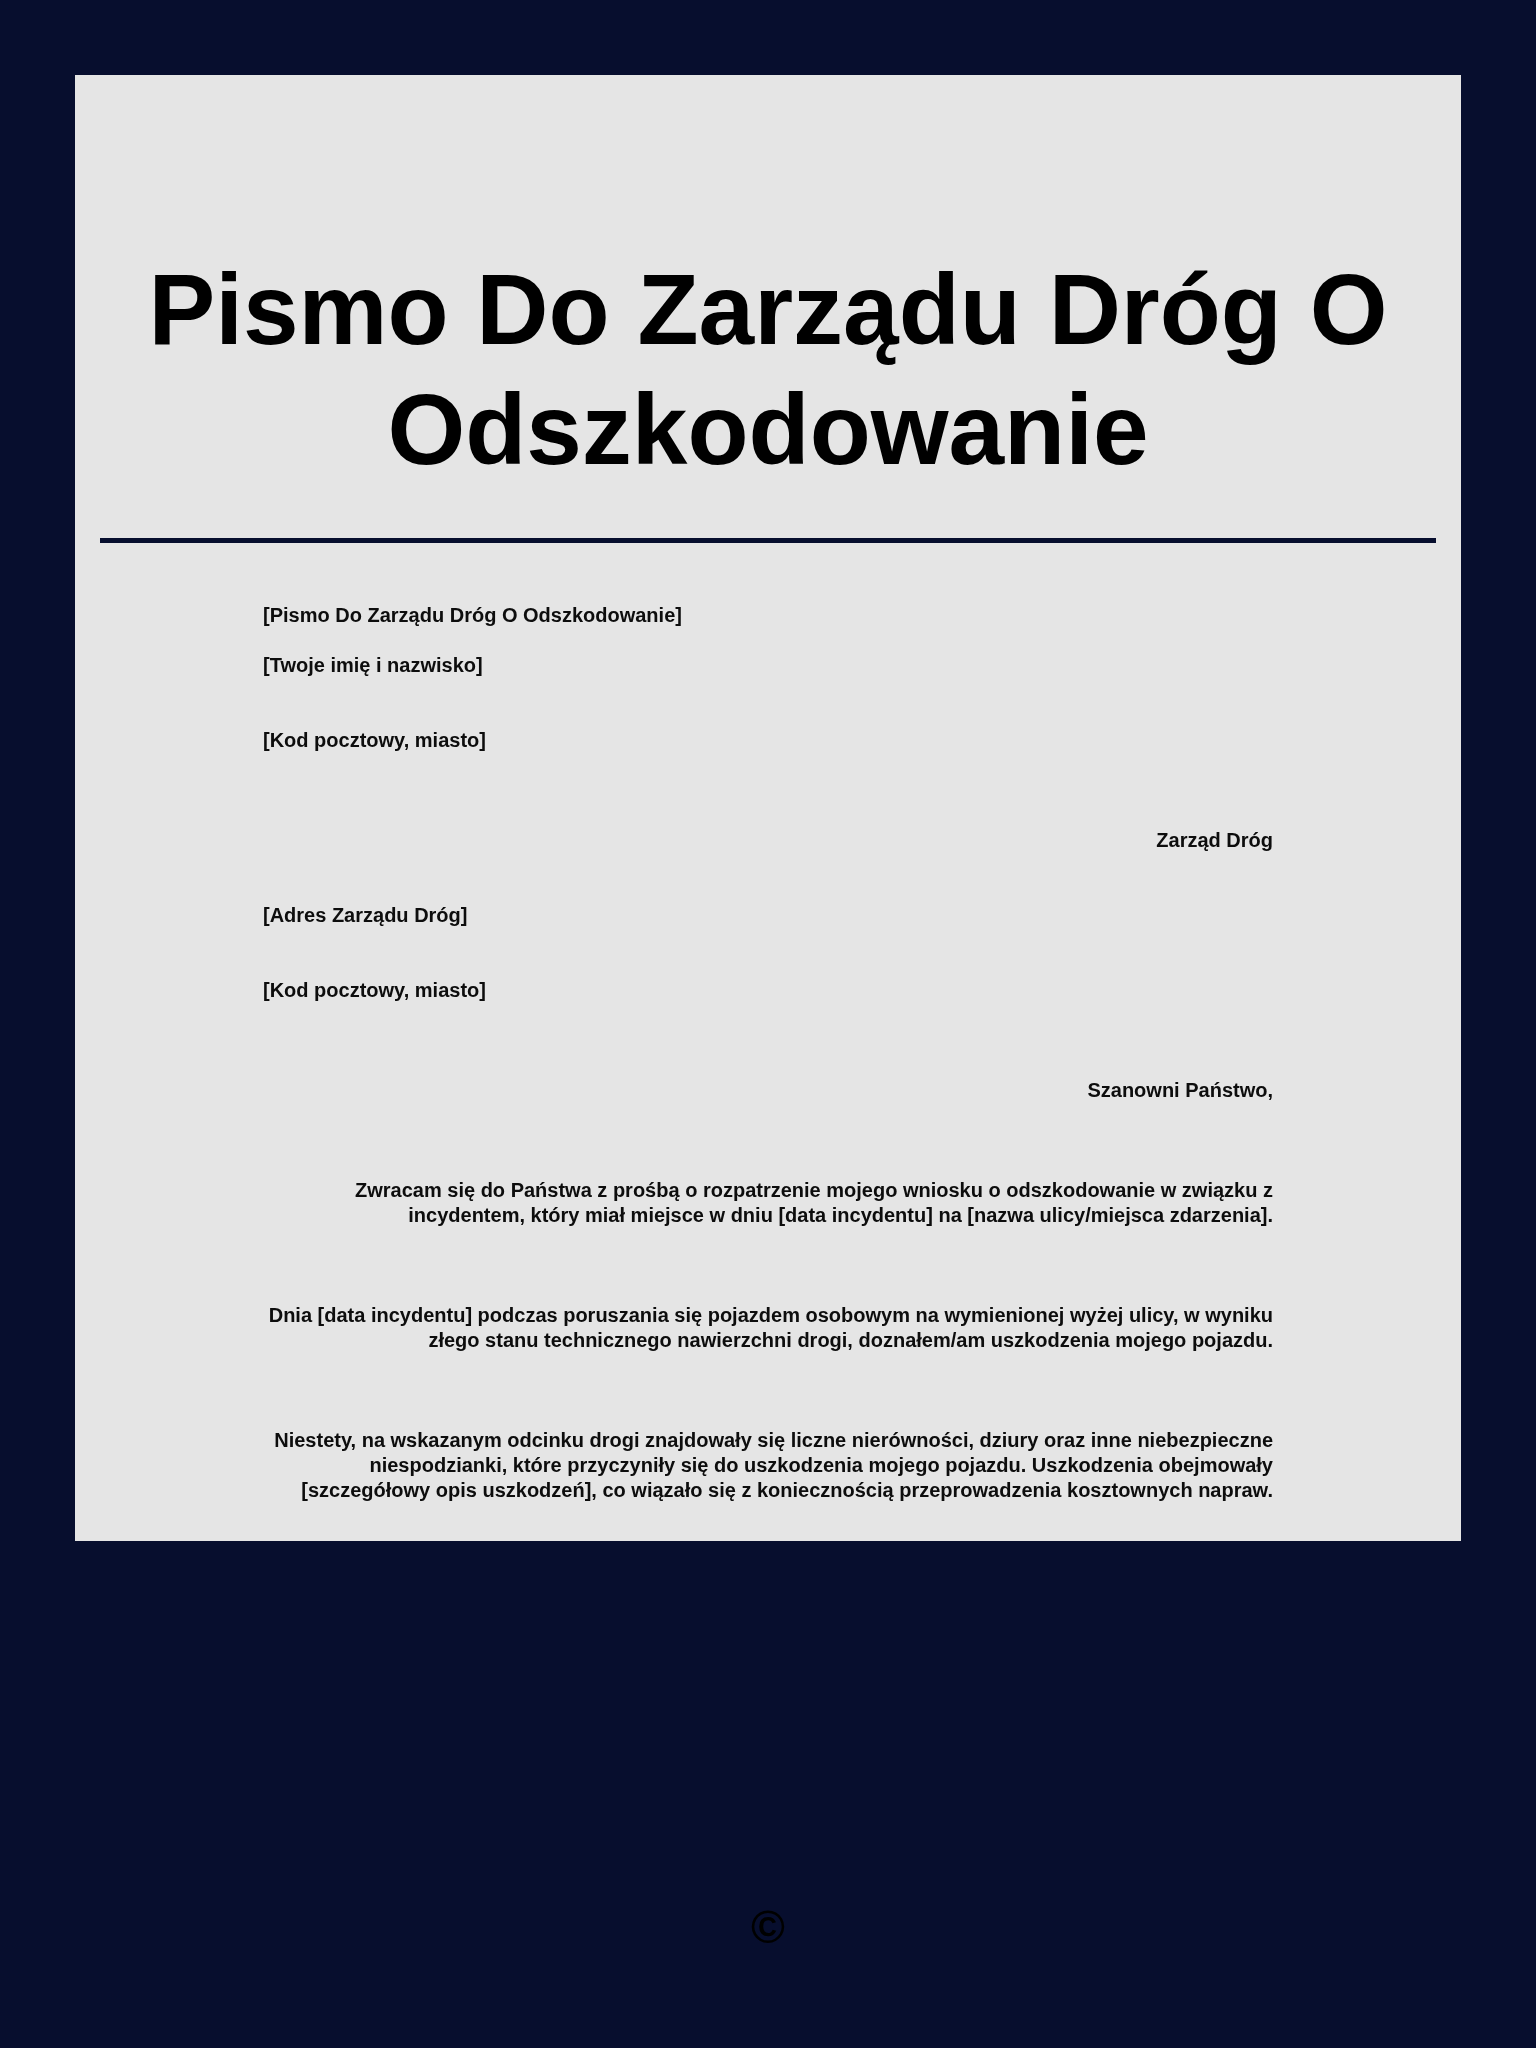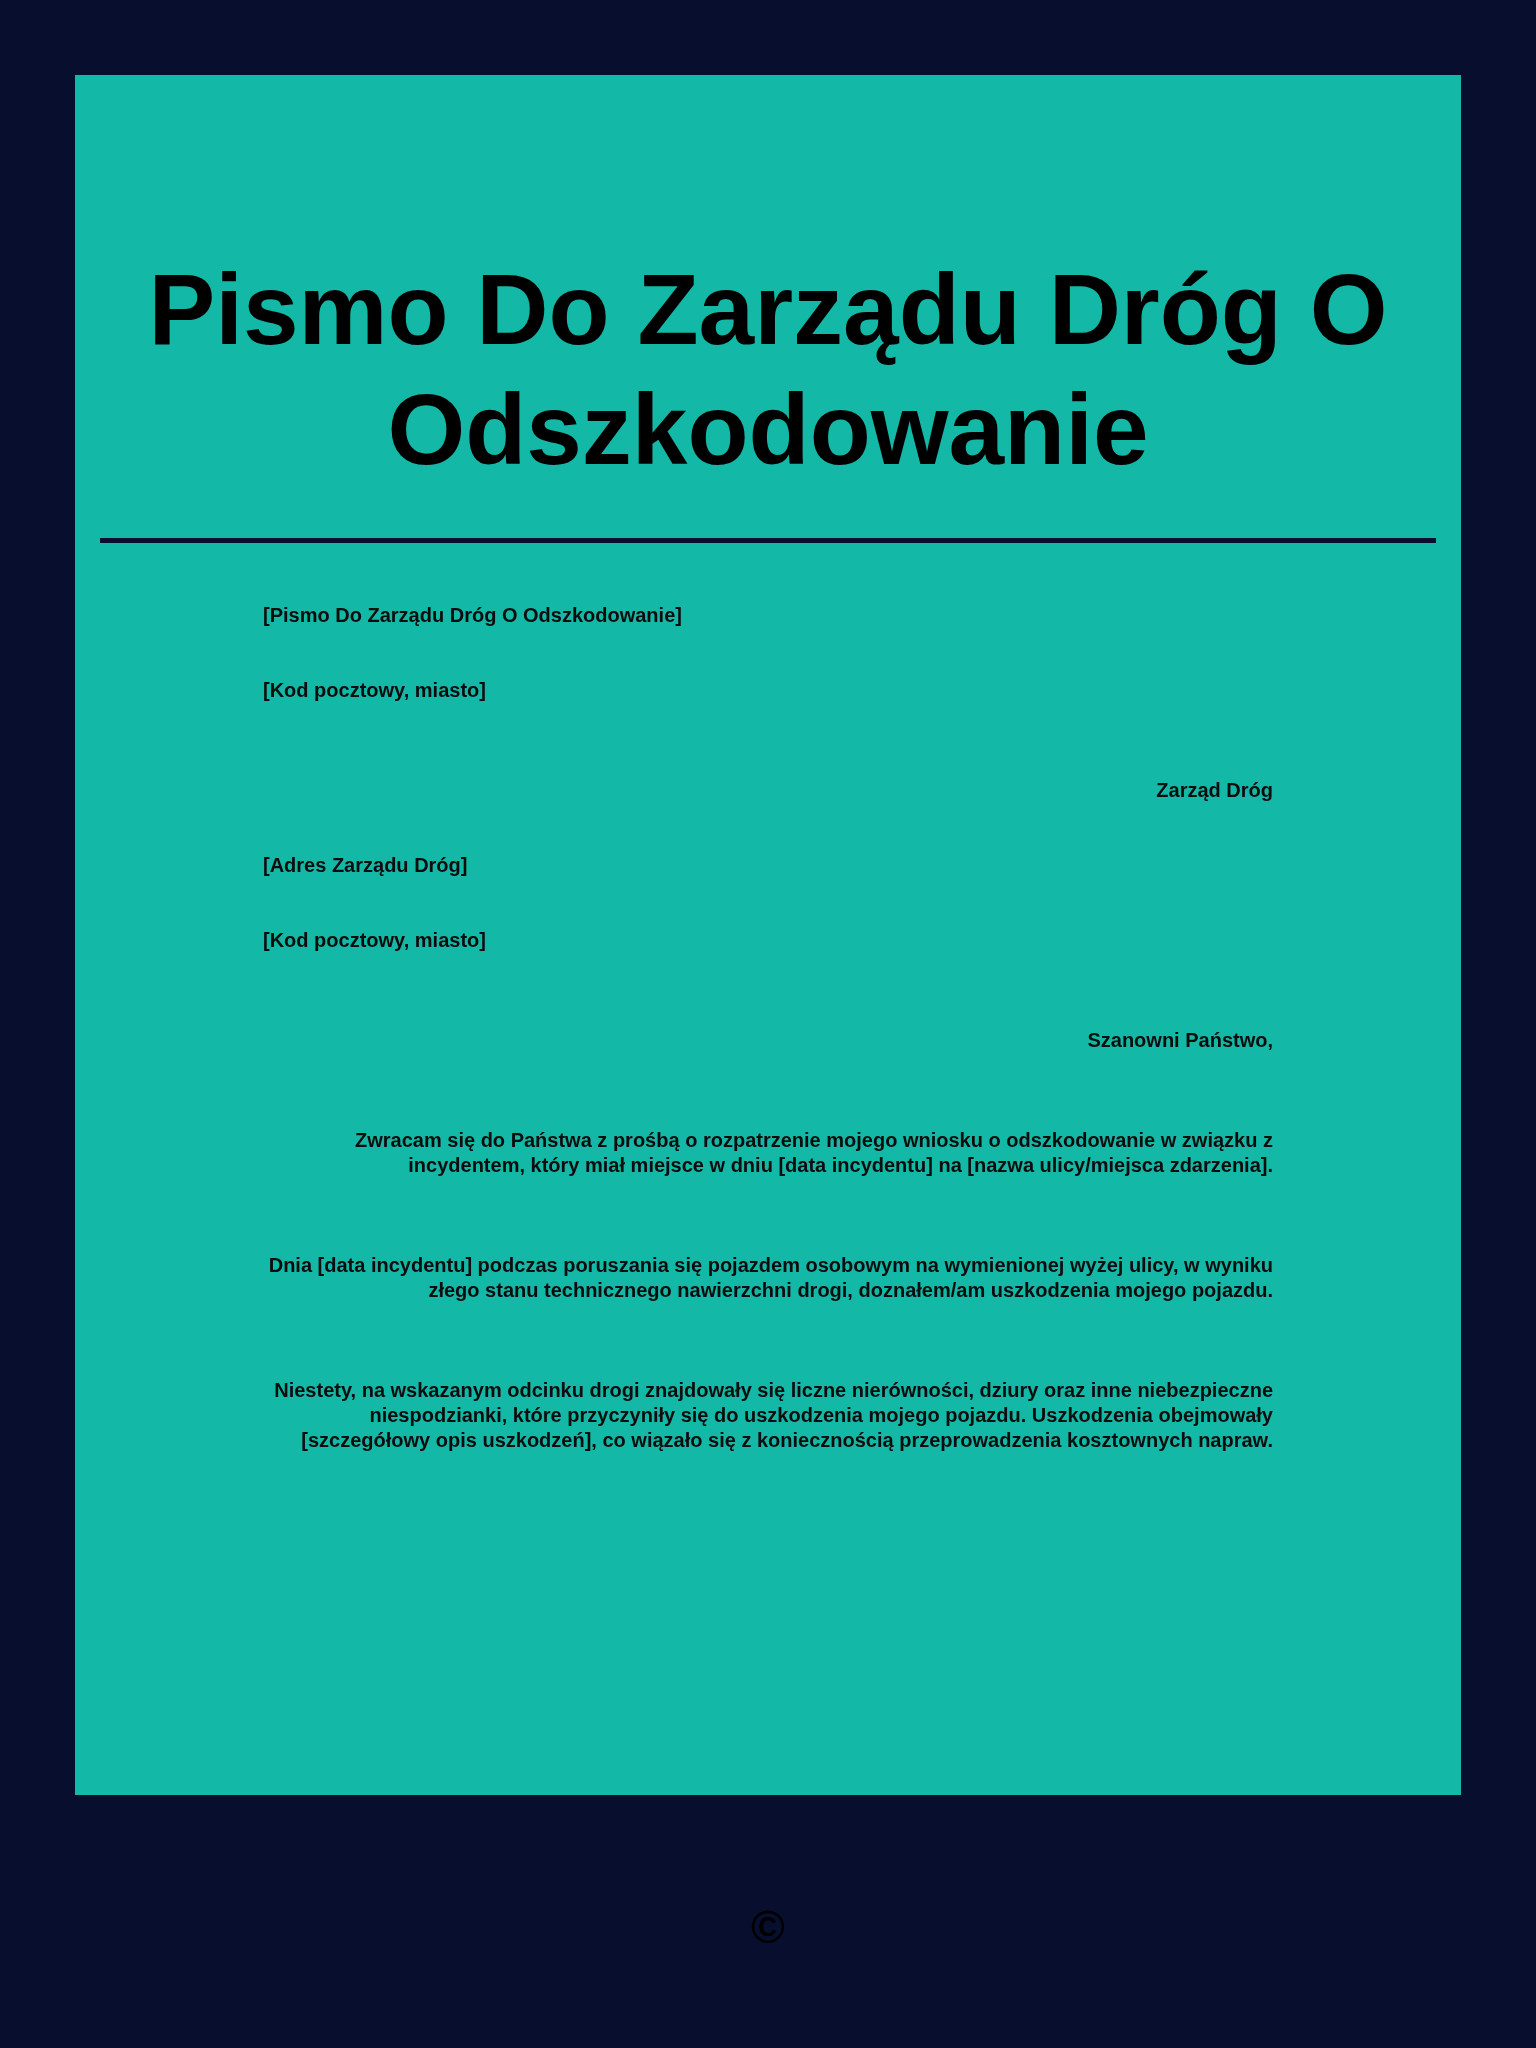--- a/index.html
+++ b/index.html
@@ -9,22 +9,22 @@
       background: #070e2e;
       position: relative;
       overflow: hidden;
       font-family: "Liberation Sans", sans-serif;
     }
     .page {
       position: absolute;
       left: 75px;
       top: 75px;
       width: 1386px;
-      height: 1720px;
-      background: #14b8a6;
+      height: 1466px;
+      background: #e5e5e5;
     }
     .title {
       position: absolute;
       left: 0;
       top: 174px;
       width: 1386px;
       margin: 0;
       text-align: center;
       font-family: "Liberation Sans", sans-serif;
       font-weight: bold;
@@ -70,20 +70,21 @@
   </style>
 </head>
 <body>
 
 <div class="page">
   <h1 class="title">Pismo Do Zarządu Dróg O Odszkodowanie</h1>
   <div class="divider"></div>
 
   <div class="content">
     <p>[Pismo Do Zarządu Dróg O Odszkodowanie]</p>
+    <p class="m25">[Twoje imię i nazwisko]</p>
     <p class="m50">[Kod pocztowy, miasto]</p>
     <p class="m75">Zarząd Dróg</p>
     <p class="m50">[Adres Zarządu Dróg]</p>
     <p class="m50">[Kod pocztowy, miasto]</p>
     <p class="m75">Szanowni Państwo,</p>
     <p class="m75">Zwracam się do Państwa z prośbą o rozpatrzenie mojego wniosku o odszkodowanie w związku z incydentem, który miał miejsce w dniu [data incydentu] na [nazwa ulicy/miejsca zdarzenia].</p>
     <p class="m75">Dnia [data incydentu] podczas poruszania się pojazdem osobowym na wymienionej wyżej ulicy, w wyniku złego stanu technicznego nawierzchni drogi, doznałem/am uszkodzenia mojego pojazdu.</p>
     <p class="m75">Niestety, na wskazanym odcinku drogi znajdowały się liczne nierówności, dziury oraz inne niebezpieczne niespodzianki, które przyczyniły się do uszkodzenia mojego pojazdu. Uszkodzenia obejmowały [szczegółowy opis uszkodzeń], co wiązało się z koniecznością przeprowadzenia kosztownych napraw.</p>
   </div>
 

